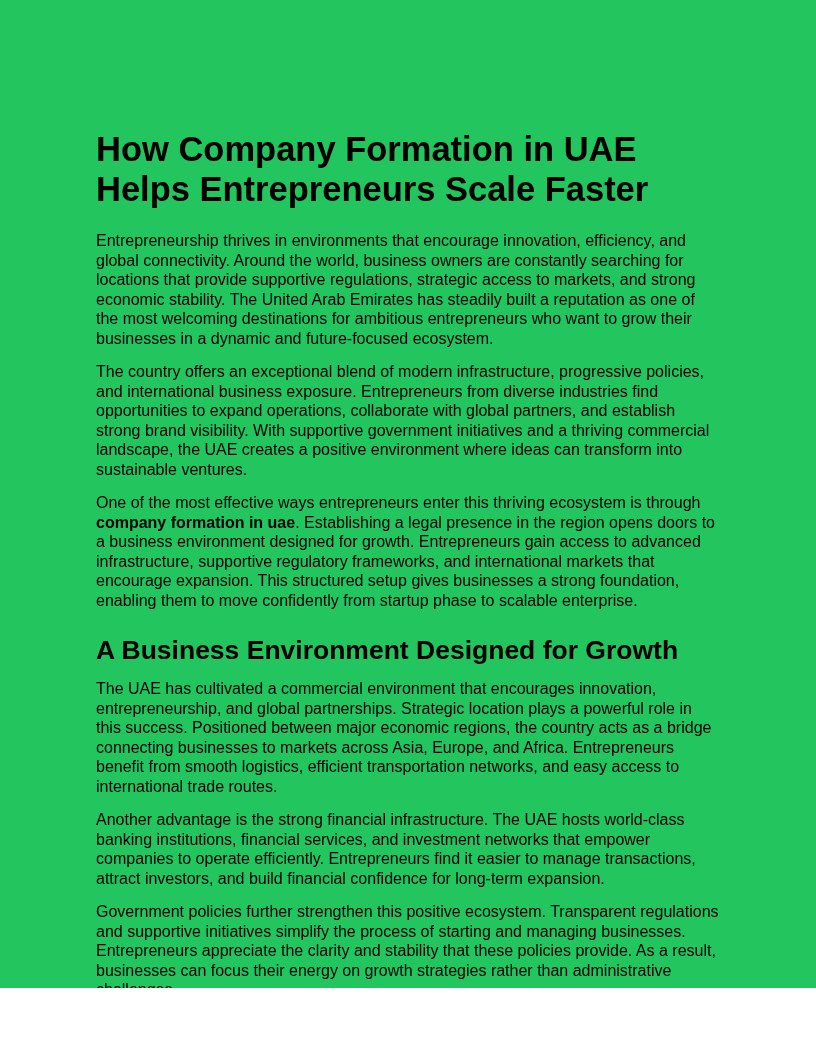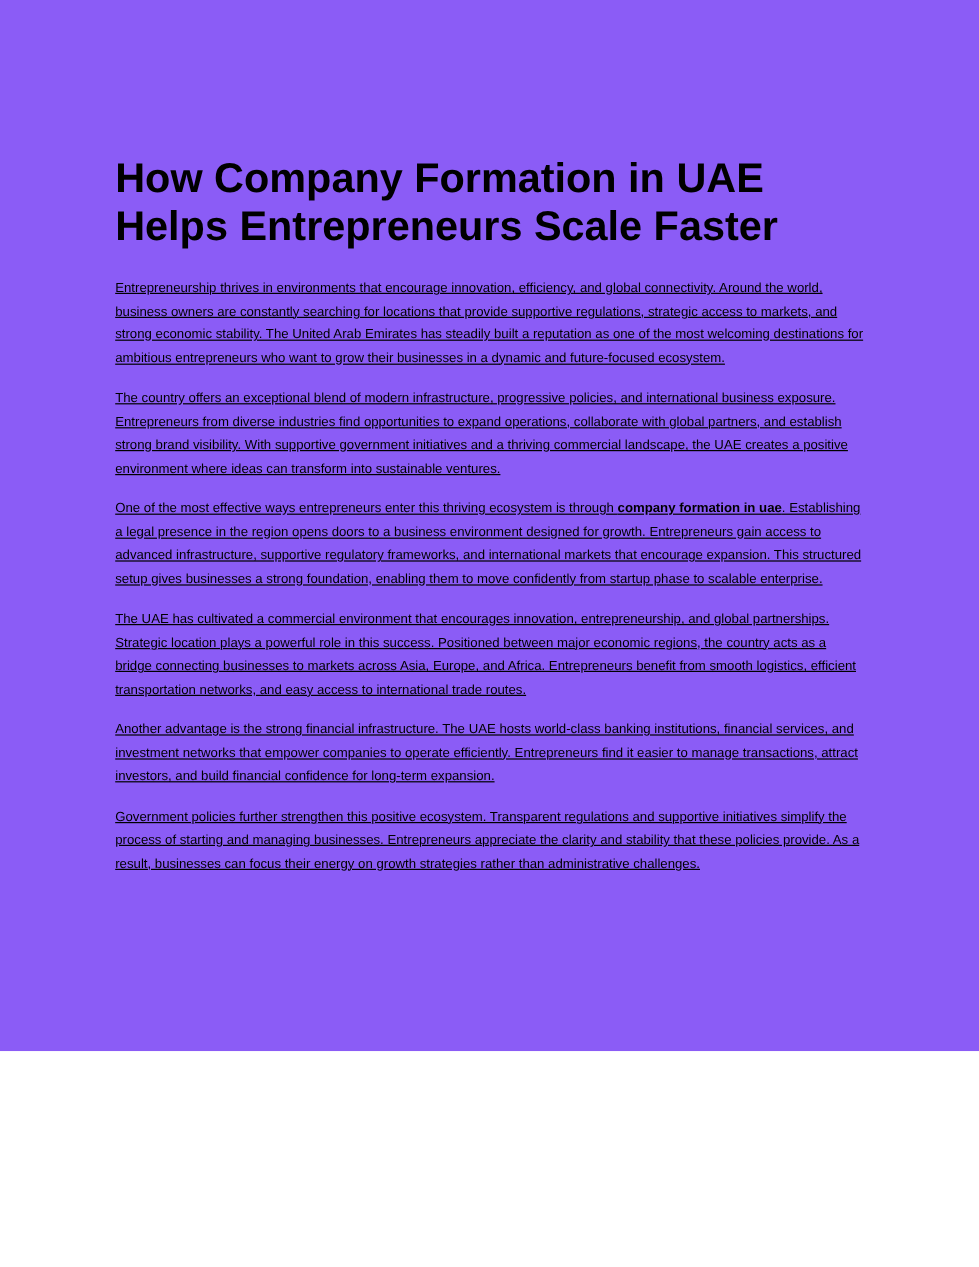--- a/index.html
+++ b/index.html
@@ -3,44 +3,43 @@
 <meta charset="utf-8">
 <style>
   html, body {
     margin: 0;
     padding: 0;
     background: #ffffff;
   }
   .page {
     position: relative;
     width: 816px;
-    height: 876px;
+    height: 988px;
     margin: 0 auto;
-    background: #8b5cf6;
+    background: #22c55e;
     box-sizing: border-box;
     padding: 129px 96px 60px 96px;
     font-family: "Liberation Sans", "DejaVu Sans", sans-serif;
     color: #000000;
     overflow: hidden;
   }
   .doc-title {
     font-size: 34.5px;
     font-weight: 700;
     line-height: 40px;
     margin: 0 0 22px 0;
     color: #000000;
     letter-spacing: 0;
   }
   .doc-paragraph {
-    font-size: 11px;
+    font-size: 16px;
     font-weight: 400;
     line-height: 19.5px;
     margin: 0 0 14px 0;
     color: #000000;
-    text-decoration: underline;
   }
   .section-heading {
     font-size: 26.5px;
     font-weight: 700;
     line-height: 33px;
     margin: 24px 0 12px 0;
     color: #000000;
   }
   .keyword-bold {
     font-weight: 700;
@@ -52,20 +51,21 @@
 <div class="page">
 
   <h1 class="doc-title">How Company Formation in UAE Helps Entrepreneurs Scale Faster</h1>
 
   <p class="doc-paragraph">Entrepreneurship thrives in environments that encourage innovation, efficiency, and global connectivity. Around the world, business owners are constantly searching for locations that provide supportive regulations, strategic access to markets, and strong economic stability. The United Arab Emirates has steadily built a reputation as one of the most welcoming destinations for ambitious entrepreneurs who want to grow their businesses in a dynamic and future-focused ecosystem.</p>
 
   <p class="doc-paragraph">The country offers an exceptional blend of modern infrastructure, progressive policies, and international business exposure. Entrepreneurs from diverse industries find opportunities to expand operations, collaborate with global partners, and establish strong brand visibility. With supportive government initiatives and a thriving commercial landscape, the UAE creates a positive environment where ideas can transform into sustainable ventures.</p>
 
   <p class="doc-paragraph"><span>One of the most effective ways entrepreneurs enter this thriving ecosystem is through </span><span class="keyword-bold">company formation in uae</span><span>. Establishing a legal presence in the region opens doors to a business environment designed for growth. Entrepreneurs gain access to advanced infrastructure, supportive regulatory frameworks, and international markets that encourage expansion. This structured setup gives businesses a strong foundation, enabling them to move confidently from startup phase to scalable enterprise.</span></p>
 
+  <h2 class="section-heading">A Business Environment Designed for Growth</h2>
 
   <p class="doc-paragraph">The UAE has cultivated a commercial environment that encourages innovation, entrepreneurship, and global partnerships. Strategic location plays a powerful role in this success. Positioned between major economic regions, the country acts as a bridge connecting businesses to markets across Asia, Europe, and Africa. Entrepreneurs benefit from smooth logistics, efficient transportation networks, and easy access to international trade routes.</p>
 
   <p class="doc-paragraph">Another advantage is the strong financial infrastructure. The UAE hosts world-class banking institutions, financial services, and investment networks that empower companies to operate efficiently. Entrepreneurs find it easier to manage transactions, attract investors, and build financial confidence for long-term expansion.</p>
 
   <p class="doc-paragraph">Government policies further strengthen this positive ecosystem. Transparent regulations and supportive initiatives simplify the process of starting and managing businesses. Entrepreneurs appreciate the clarity and stability that these policies provide. As a result, businesses can focus their energy on growth strategies rather than administrative challenges.</p>
 
 </div>
 
 </body></html>

